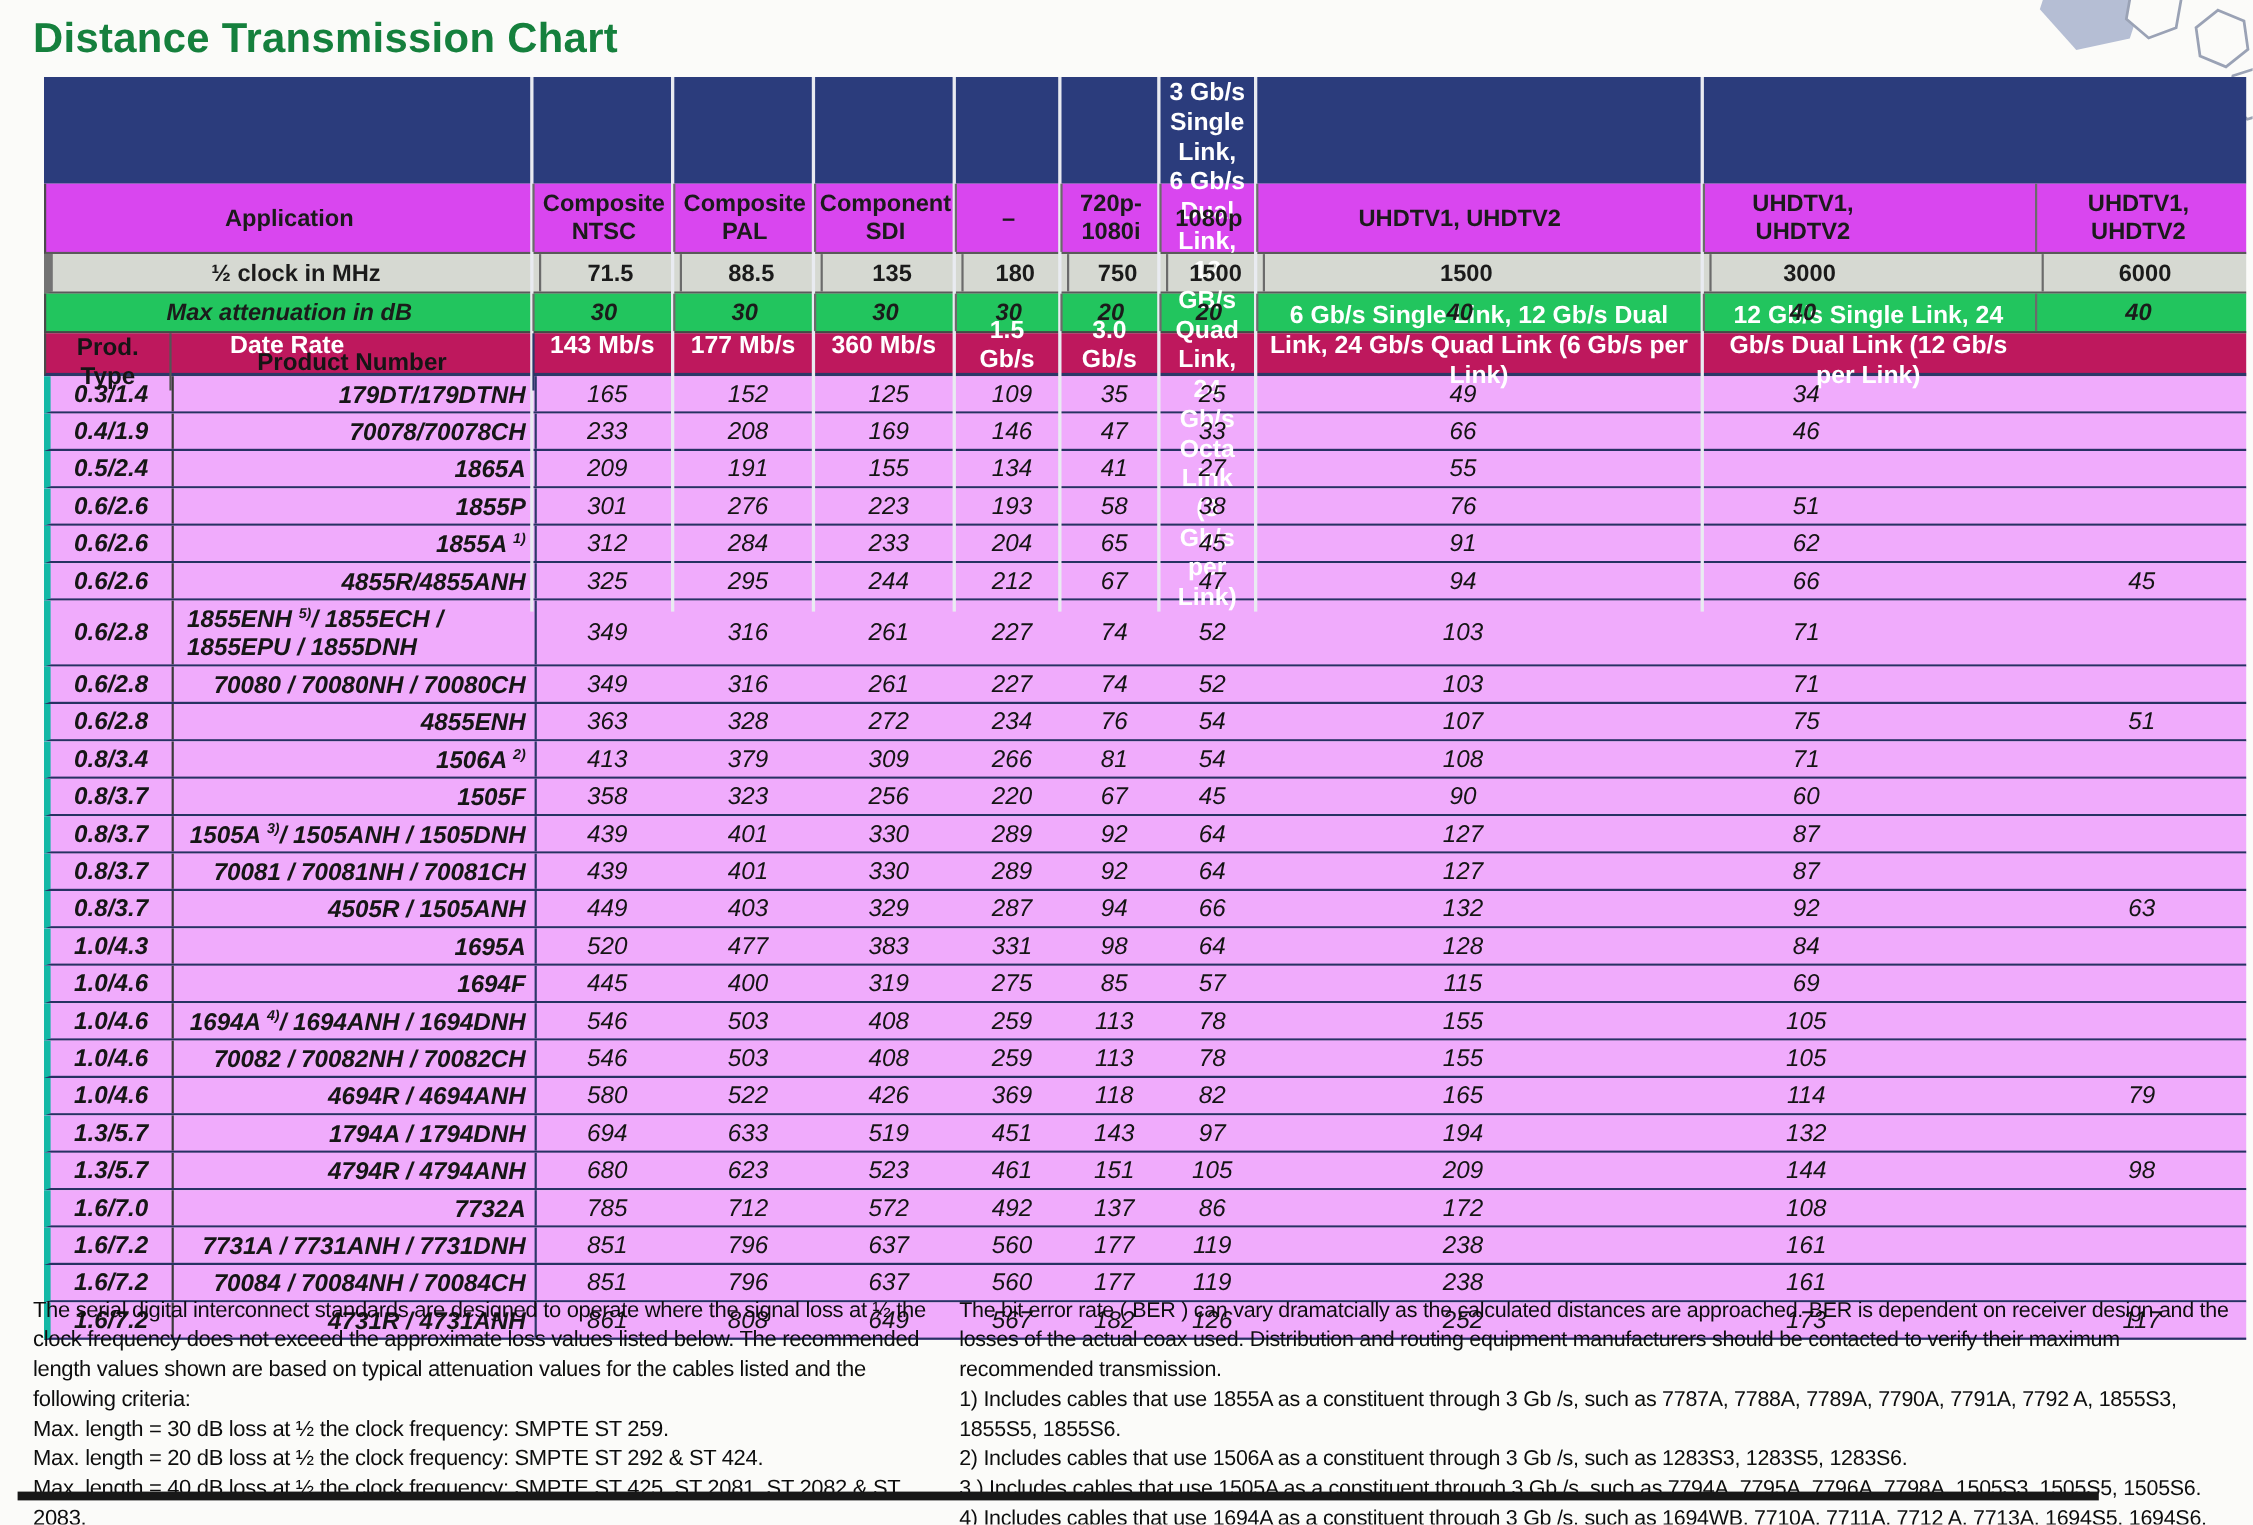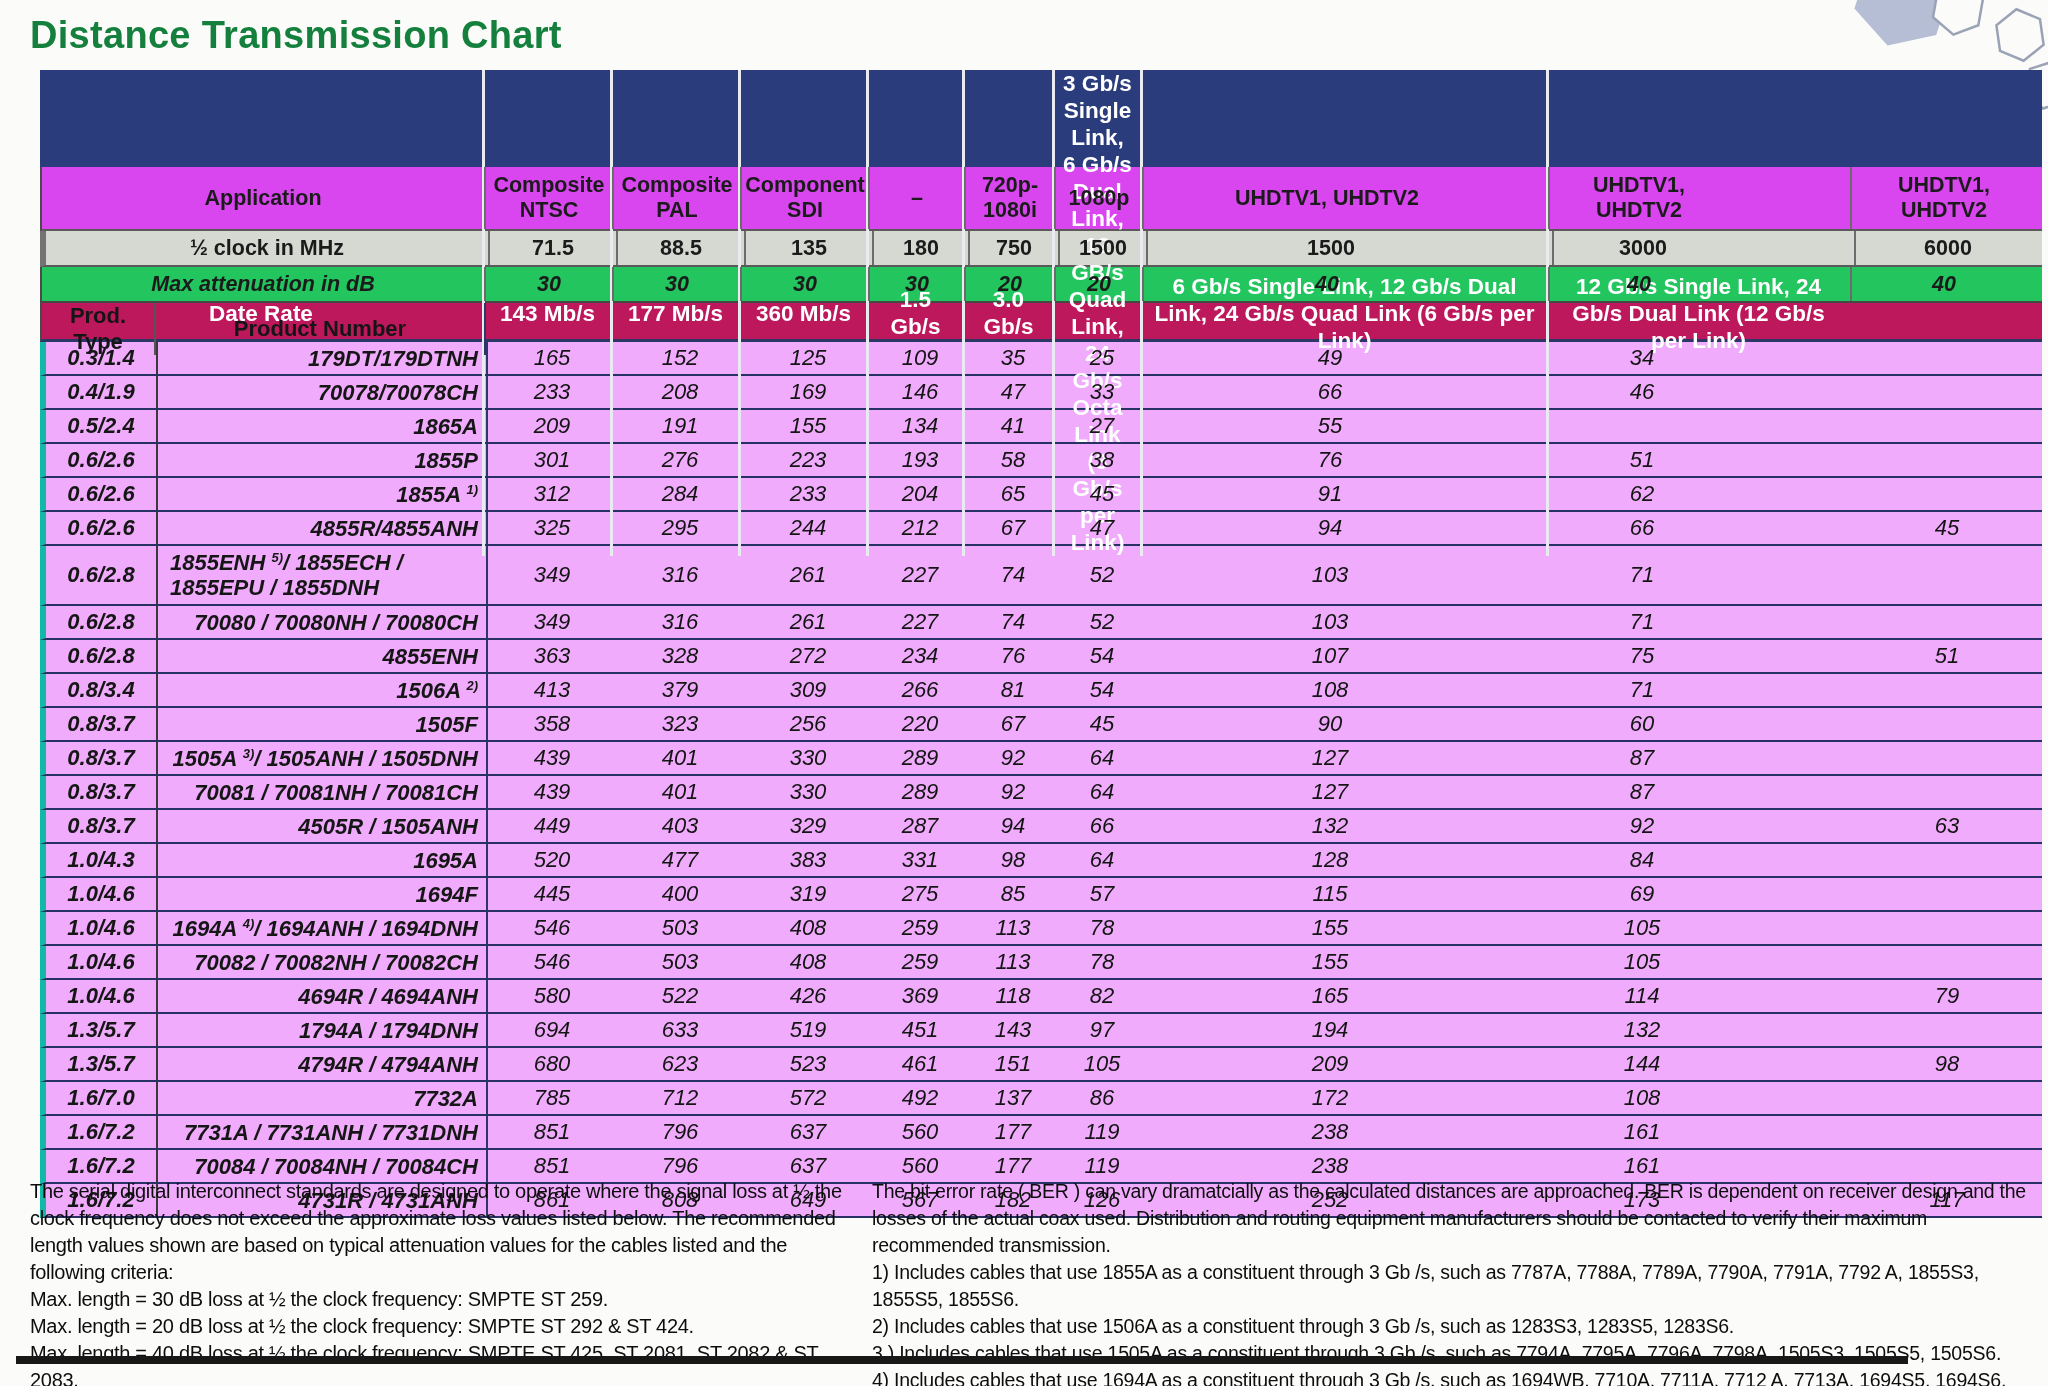--- a/index.html
+++ b/index.html
@@ -25,21 +25,21 @@
   .span9{grid-column:span 9;}
   
   .r1{background:#2b3c7c;color:#ffffff;height:97px;}
   .r1 .cell{font-weight:bold;font-size:22.5px;line-height:27px;}
   .r1 .cell + .cell{border-left:3px solid #e9ebf1;}
   
   .r2{background:#d946ef;height:62px;border-bottom:2px solid #5a5a5a;border-left:2px solid #4a4a4a;}
   .r2 .cell{font-weight:bold;font-size:21.5px;color:#1b1b1b;line-height:25px;}
   .r2 .cell + .cell{border-left:2px solid #6b6b6b;}
   
-  .r3{background:#d6d9d2;height:34px;border-bottom:2px solid #5a5a5a;border-left:6px solid #737373;}
+  .r3{background:#d6d9d2;height:34px;border-bottom:2px solid #5a5a5a;border-left:8px solid #737373;}
   .r4{background:#22c55e;height:34px;border-bottom:2px solid #474747;border-left:2px solid #4a4a4a;font-style:italic;}
   .r3 .cell,.r4 .cell{font-weight:bold;font-size:21.5px;color:#1b1b1b;}
   .r3 .cell + .cell,.r4 .cell + .cell{border-left:2px solid #6b6b6b;}
   
   .r5{background:#be185d;height:36px;border-bottom:3px solid #2c3768;border-left:2px solid #4a4a4a;}
   .r5 .cell{font-weight:bold;font-size:22px;color:#151515;}
   .r5 .cell-b{border-left:2px solid #555555;}
   .r5 .filler{border-left:2px solid #2c3768;}
   
   .drow{display:grid;grid-template-columns:var(--cols);background:#f0abfc;height:32px;

